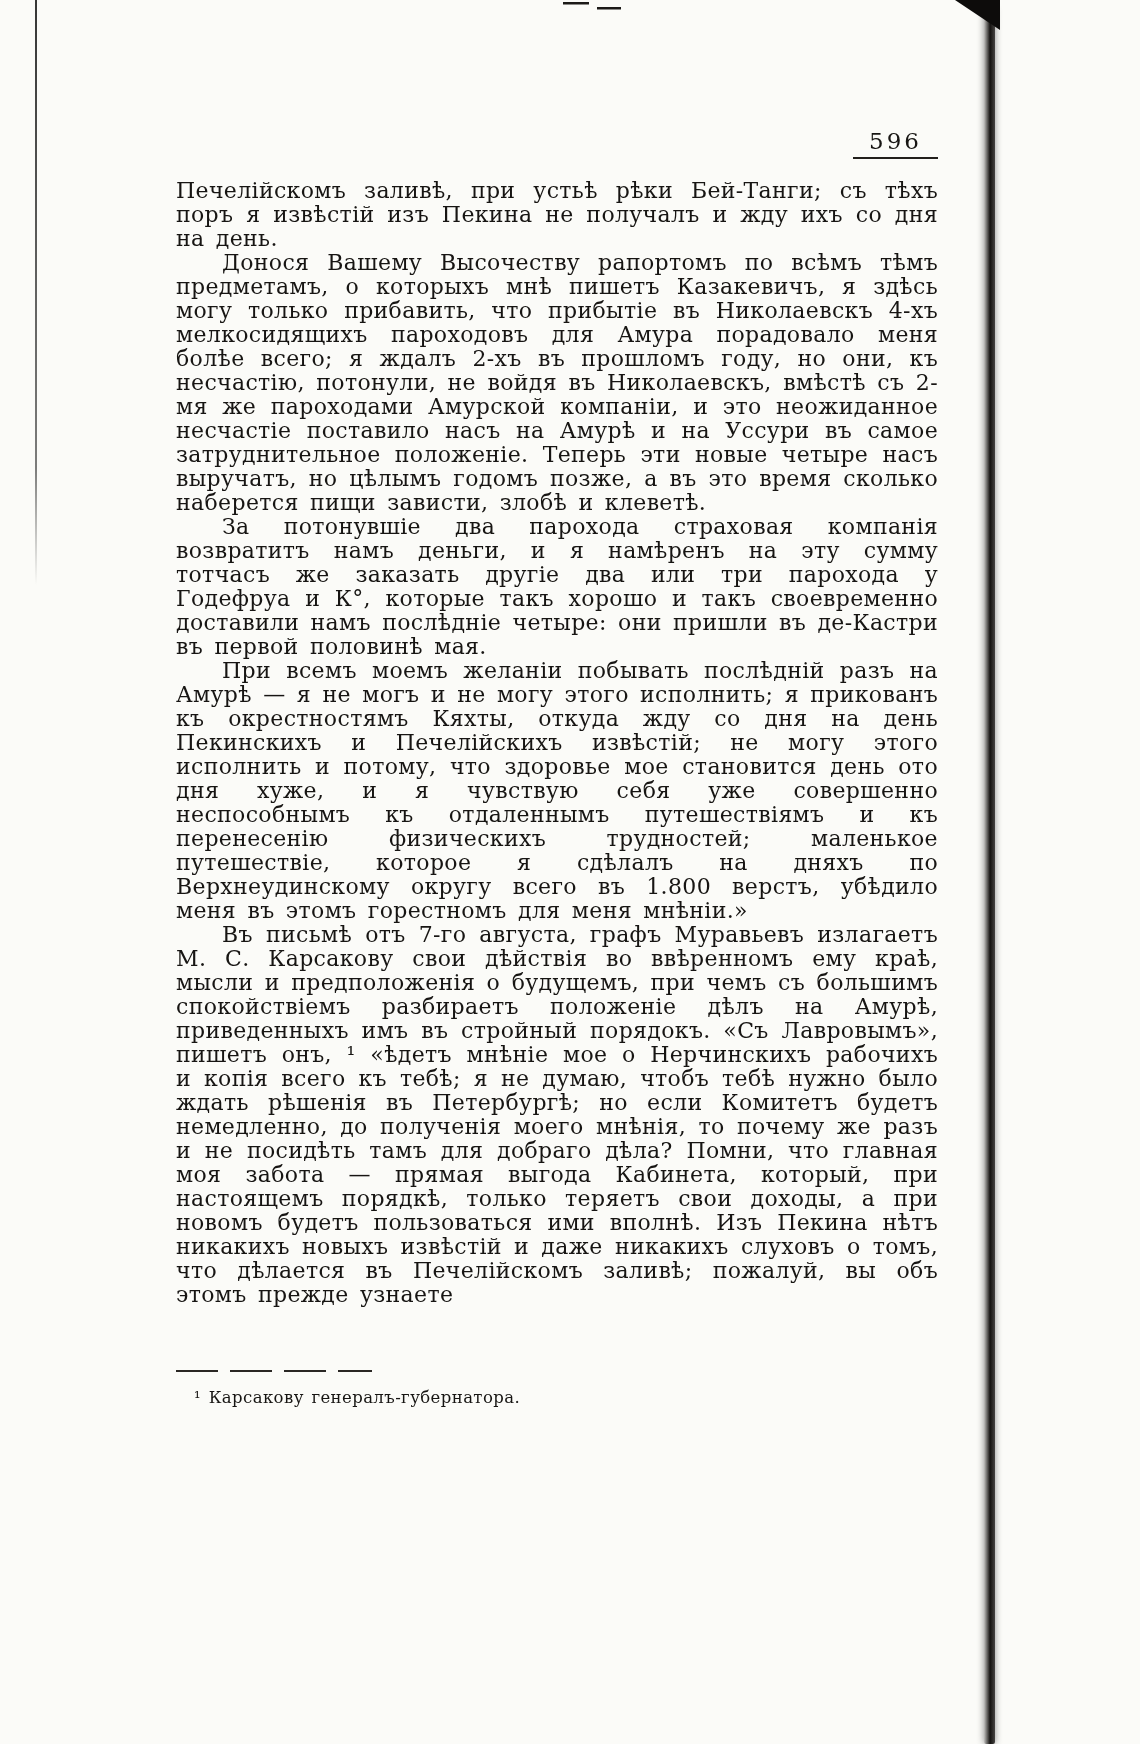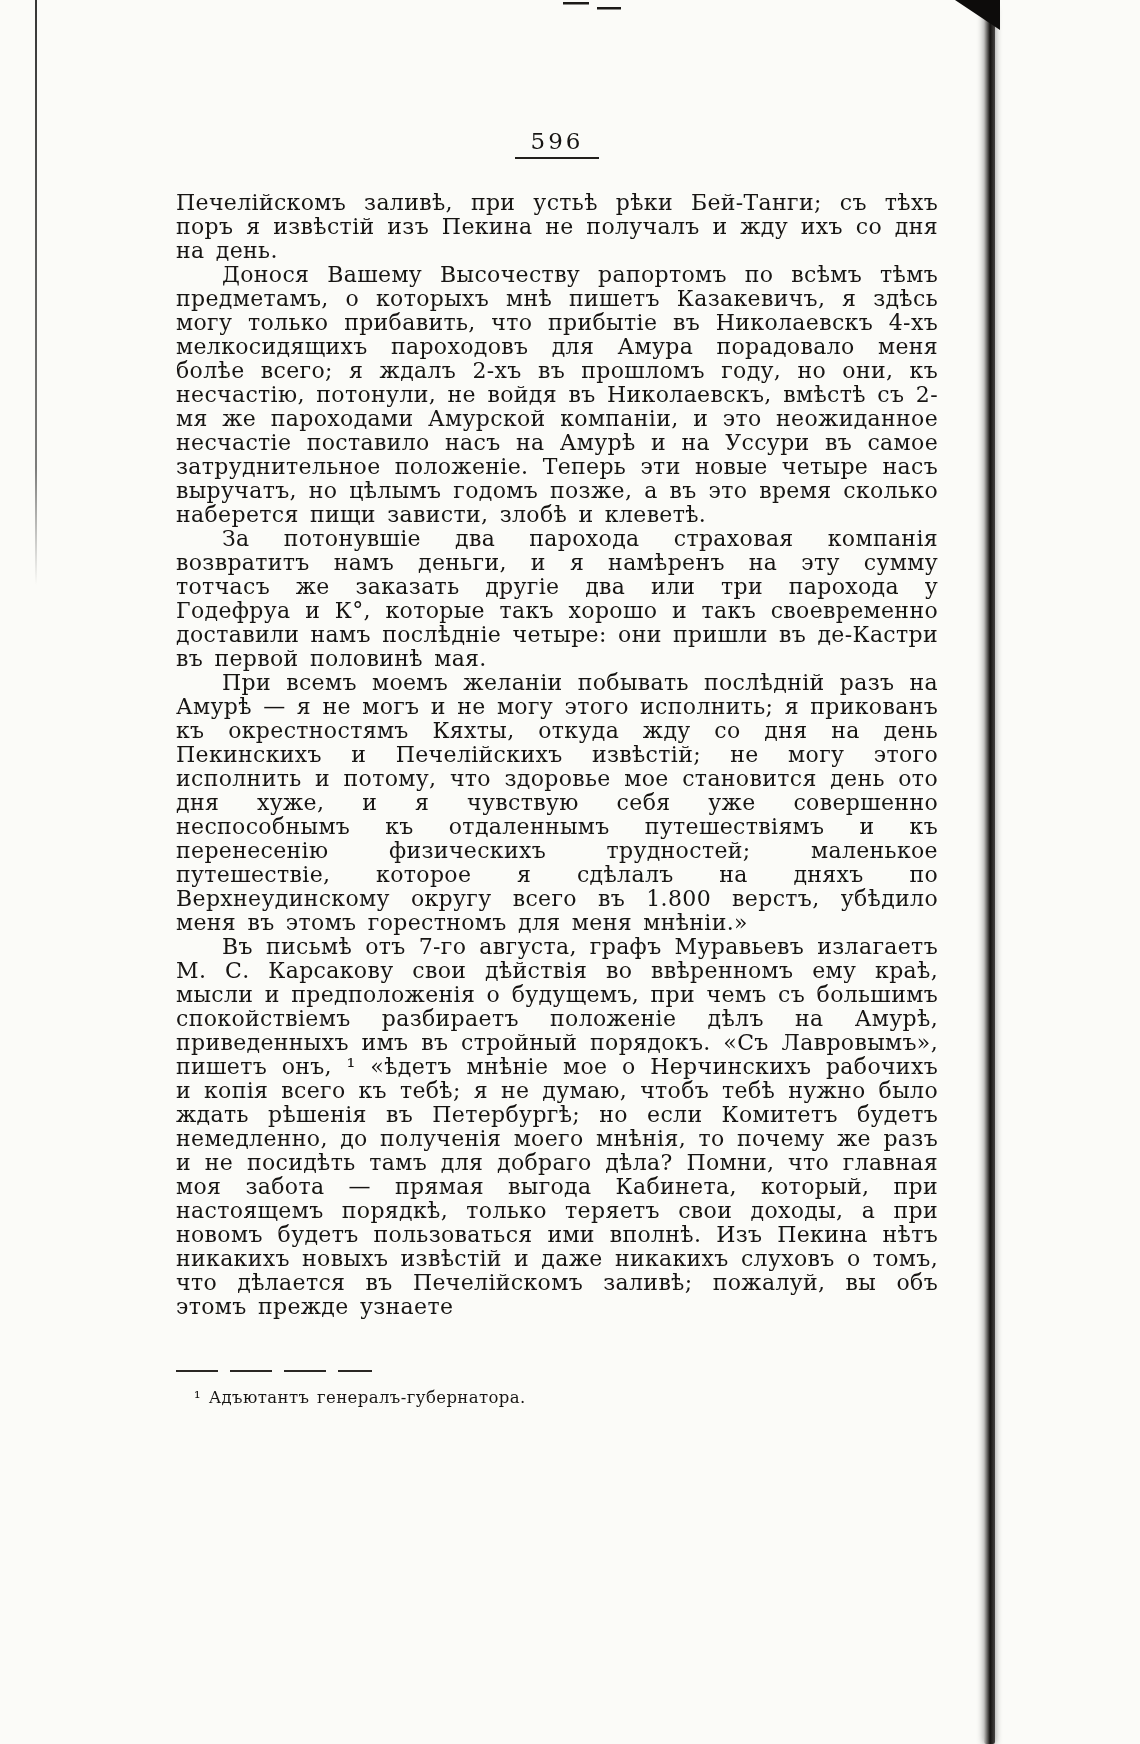--- a/index.html
+++ b/index.html
@@ -45,22 +45,22 @@
   }
 
   
   .content {
     position: absolute;
     left: 176px;
     top: 128px;
     width: 762px;
   }
   .pagenum-wrap {
-    text-align: center;
-    margin-bottom: 32px;
+    text-align: right;
+    margin-bottom: 20px;
   }
   .pagenum {
     display: inline-block;
     font-size: 23px;
     letter-spacing: 3px;
     padding: 0 16px 3px 16px;
     border-bottom: 2px solid #221f1c;
   }
   p.para {
     margin: 0;
@@ -114,16 +114,16 @@
 
     <p class="para indent">За потонувшіе два парохода страховая компанія возвратитъ намъ деньги, и я намѣренъ на эту сумму тотчасъ же заказать другіе два или три парохода у Годефруа и К°, которые такъ хорошо и такъ своевременно доставили намъ послѣдніе четыре: они пришли въ де-Кастри въ первой половинѣ мая.</p>
 
     <p class="para indent">При всемъ моемъ желаніи побывать послѣдній разъ на Амурѣ — я не могъ и не могу этого исполнить; я прикованъ къ окрестностямъ Кяхты, откуда жду со дня на день Пекинскихъ и Печелійскихъ извѣстій; не могу этого исполнить и потому, что здоровье мое становится день ото дня хуже, и я чувствую себя уже совершенно неспособнымъ къ отдаленнымъ путешествіямъ и къ перенесенію физическихъ трудностей; маленькое путешествіе, которое я сдѣлалъ на дняхъ по Верхнеудинскому округу всего въ 1.800 верстъ, убѣдило меня въ этомъ горестномъ для меня мнѣніи.»</p>
 
     <p class="para indent">Въ письмѣ отъ 7-го августа, графъ Муравьевъ излагаетъ М. С. Карсакову свои дѣйствія во ввѣренномъ ему краѣ, мысли и предположенія о будущемъ, при чемъ съ большимъ спокойствіемъ разбираетъ положеніе дѣлъ на Амурѣ, приведенныхъ имъ въ стройный порядокъ. «Съ Лавровымъ», пишетъ онъ, ¹ «ѣдетъ мнѣніе мое о Нерчинскихъ рабочихъ и копія всего къ тебѣ; я не думаю, чтобъ тебѣ нужно было ждать рѣшенія въ Петербургѣ; но если Комитетъ будетъ немедленно, до полученія моего мнѣнія, то почему же разъ и не посидѣть тамъ для добраго дѣла? Помни, что главная моя забота — прямая выгода Кабинета, который, при настоящемъ порядкѣ, только теряетъ свои доходы, а при новомъ будетъ пользоваться ими вполнѣ. Изъ Пекина нѣтъ никакихъ новыхъ извѣстій и даже никакихъ слуховъ о томъ, что дѣлается въ Печелійскомъ заливѣ; пожалуй, вы объ этомъ прежде узнаете</p>
   </div>
 
   <div class="footnote-block">
     <div class="footnote-rule"></div>
-    <p class="footnote-text">¹ Адъютантъ генералъ-губернатора.</p>
+    <p class="footnote-text">¹ Карсакову генералъ-губернатора.</p>
   </div>
 
 </div>
 
 </body></html>

